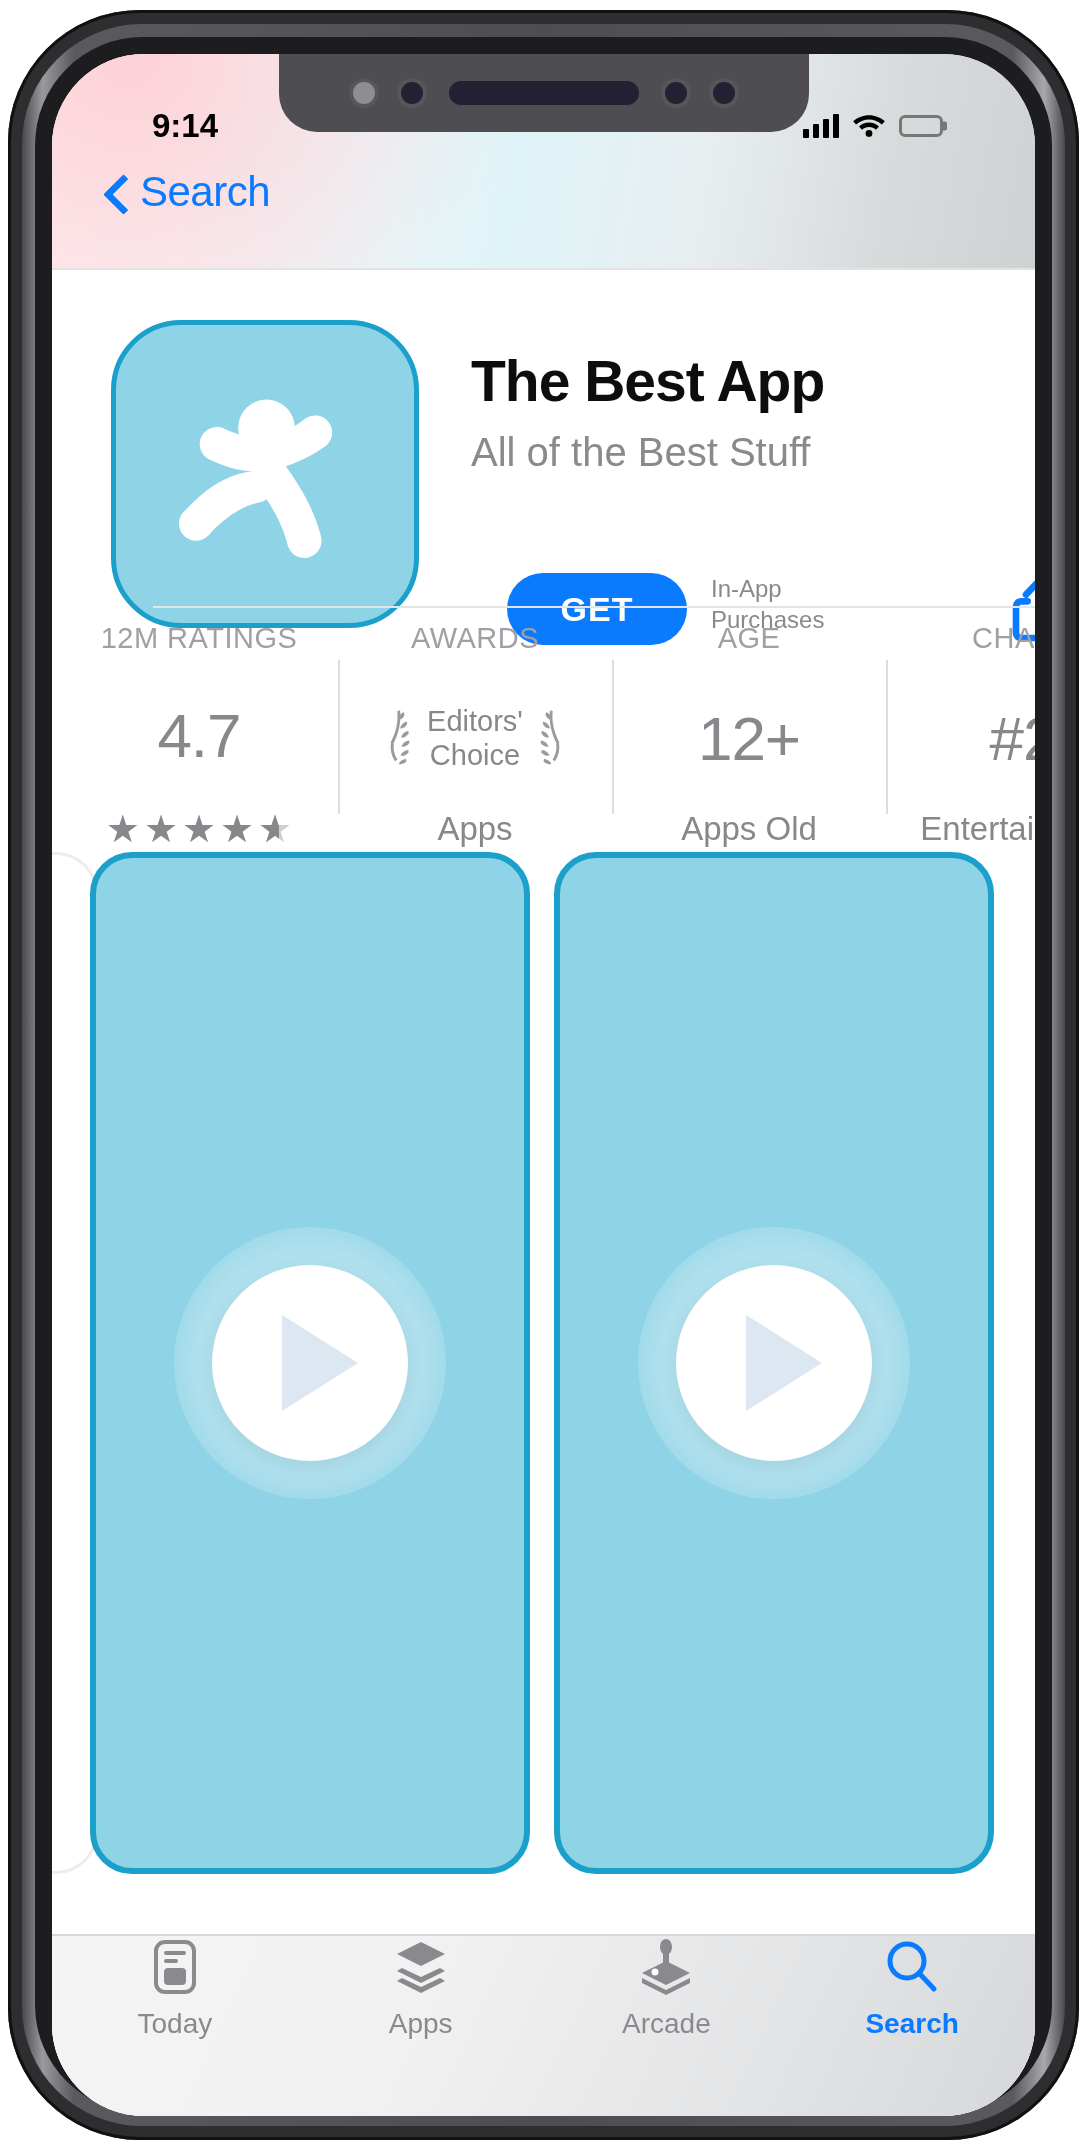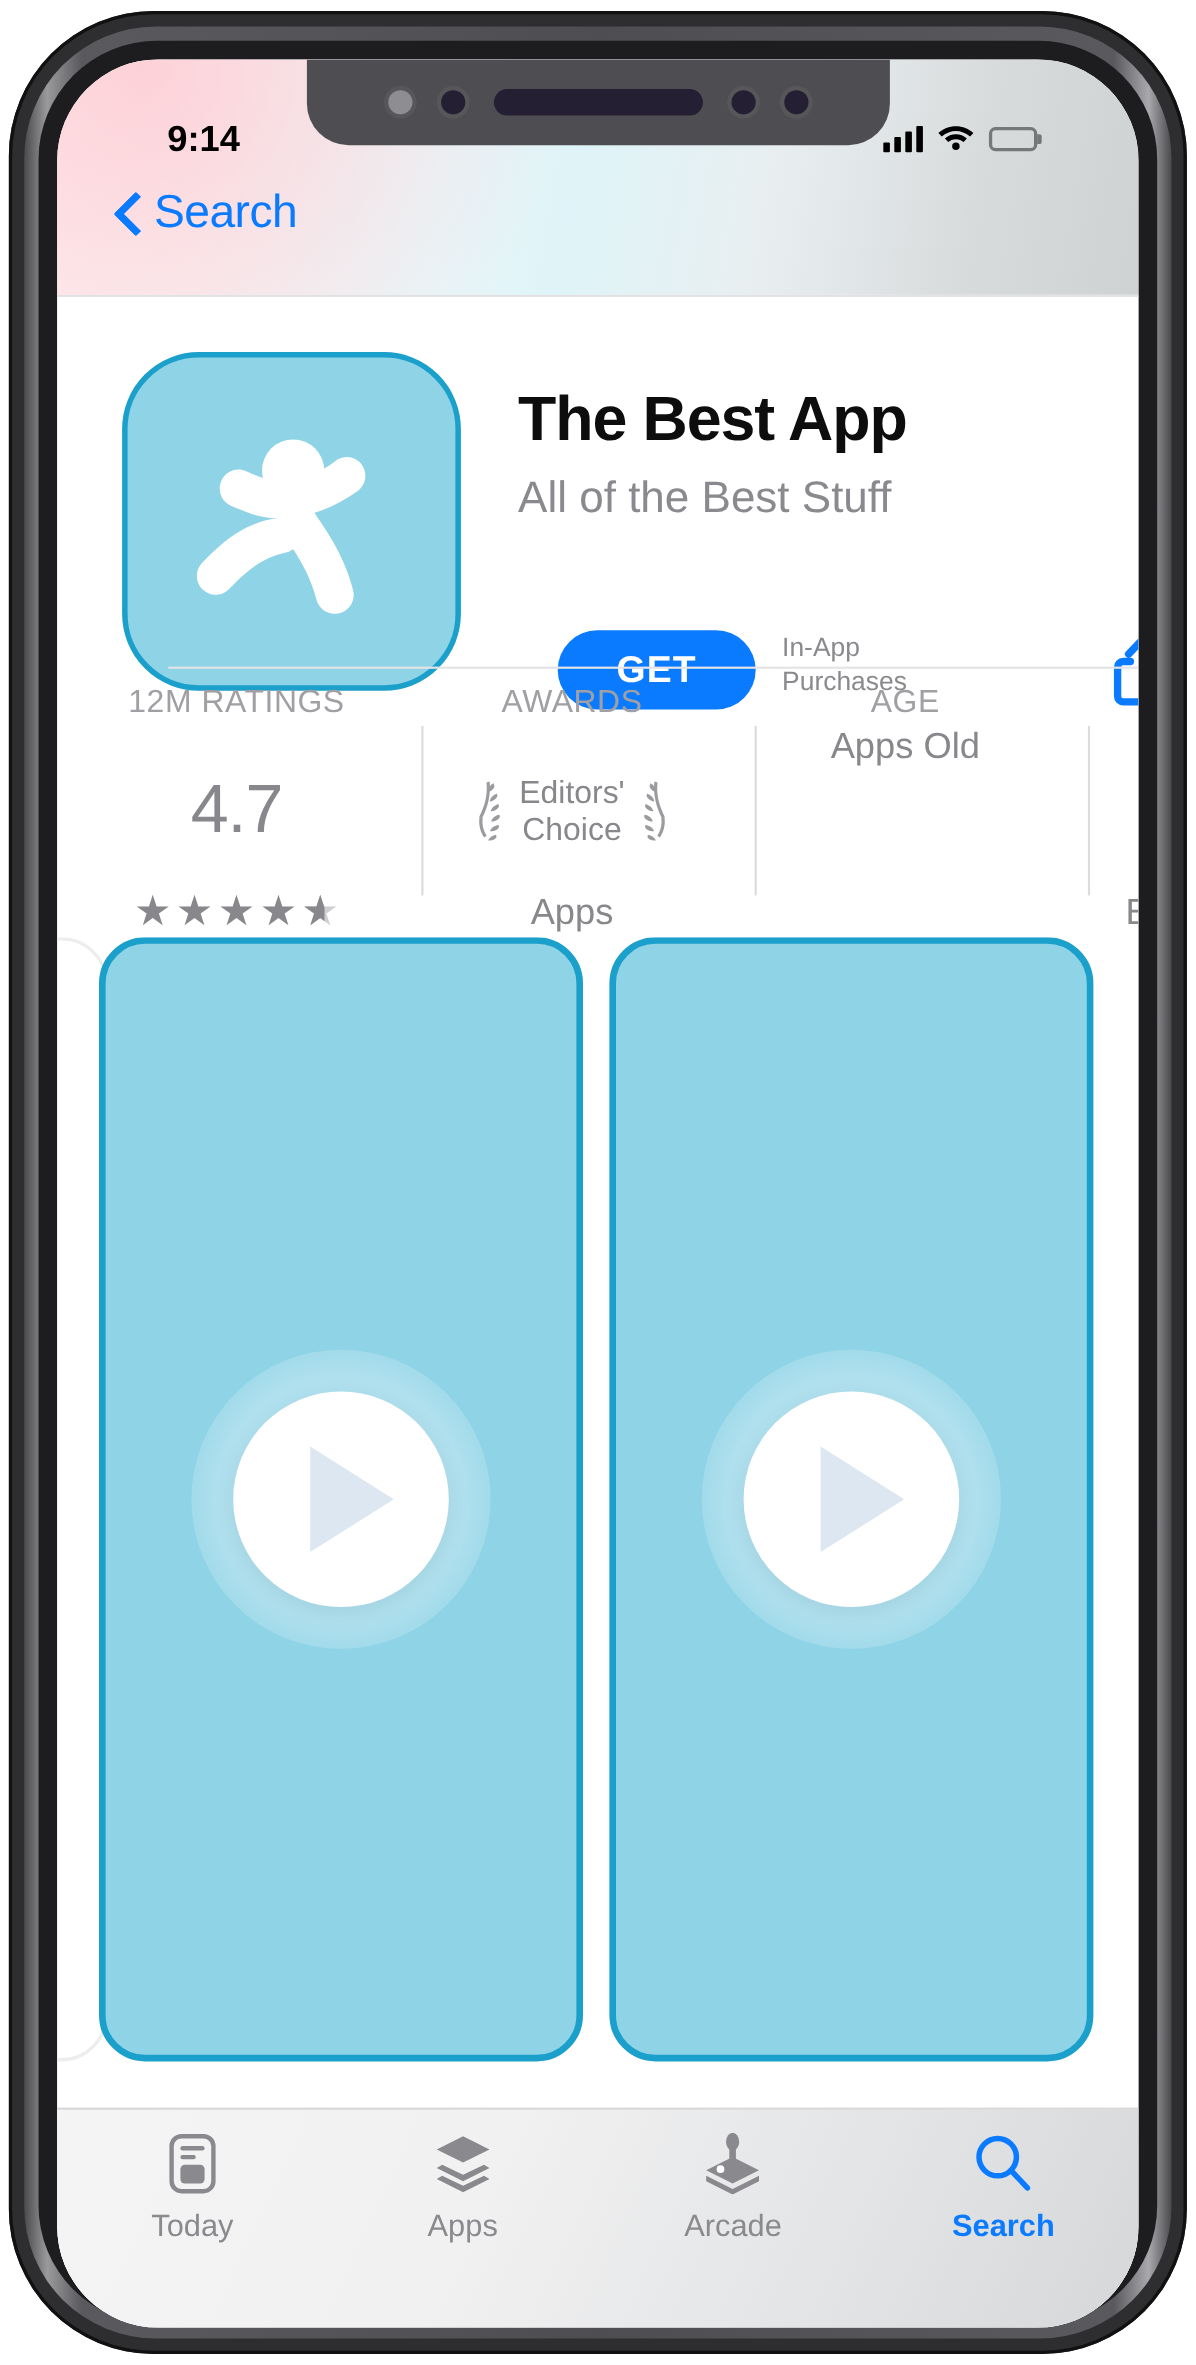--- a/index.html
+++ b/index.html
@@ -291,22 +291,21 @@
     height: 2px;
     background: #e4e4e6;
   }
 
   
   #stats-row {
     position: relative;
     height: 240px;
     display: flex;
     align-items: stretch;
-    padding-left: 24px;
-    gap: 29px;
+    padding-left: 8px;
   }
   .stat-col {
     flex: 0 0 auto;
     position: relative;
     display: flex;
     flex-direction: column;
     align-items: center;
     justify-content: flex-start;
     padding: 14px 0 0 0;
   }
@@ -457,21 +456,20 @@
   
   #tab-bar {
     position: absolute;
     left: 0; right: 0; bottom: 0;
     height: 180px;
     background: linear-gradient(115deg,
       #f4f4f5 0%, #f1f1f2 38%, #e3e4e5 72%, #d6d7d8 100%);
     border-top: 2px solid #d7d7d9;
     display: flex;
     align-items: flex-start;
-    padding-top: 18px;
     z-index: 25;
   }
   .tab-item {
     flex: 1;
     display: flex;
     flex-direction: column;
     align-items: center;
     gap: 10px;
     cursor: pointer;
   }
@@ -627,20 +625,23 @@
                   </g>
                 </svg>
               </span>
             </span>
           </div>
           <div class="stat-foot">Apps</div>
         </div>
 
         <div class="stat-col age">
           <div class="stat-head">AGE</div>
+          <div class="stat-mid">
+            <span class="stat-value">12+</span>
+          </div>
           <div class="stat-foot">Apps Old</div>
         </div>
 
         <div class="stat-col chart">
           <div class="stat-head">CHART</div>
           <div class="stat-mid">
             <span class="stat-value">#2</span>
           </div>
           <div class="stat-foot">Entertainment</div>
         </div>

